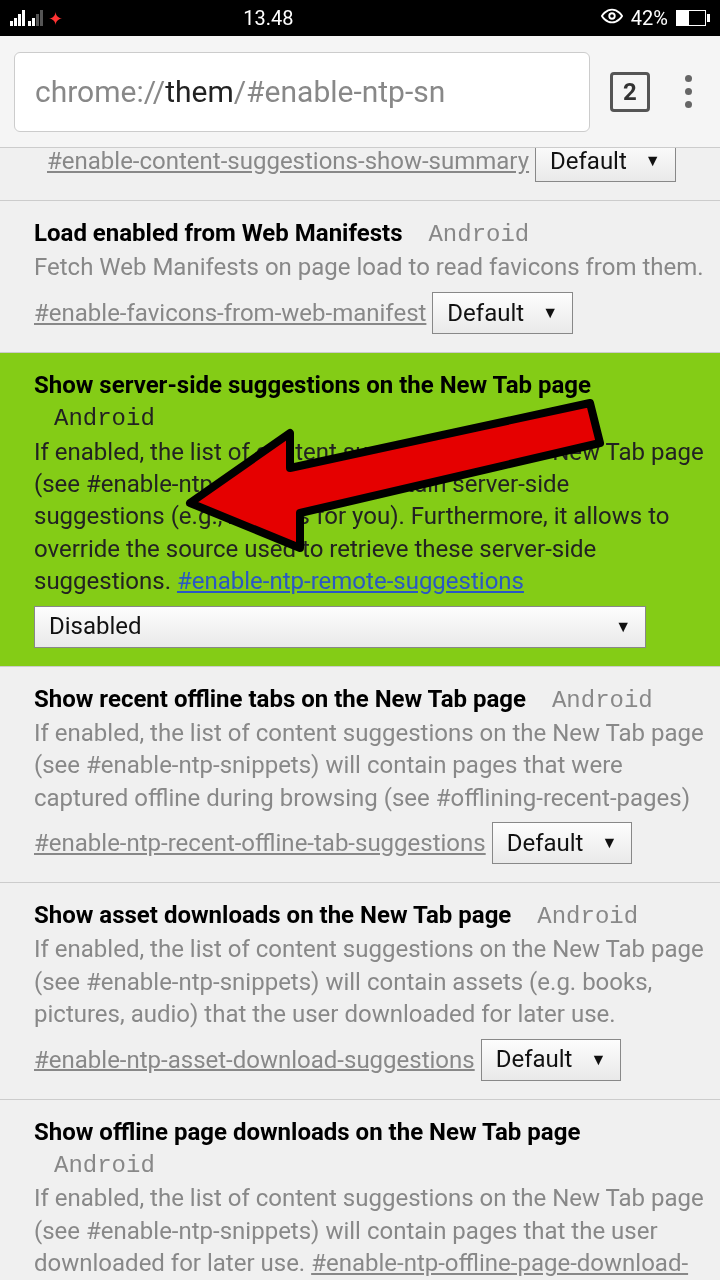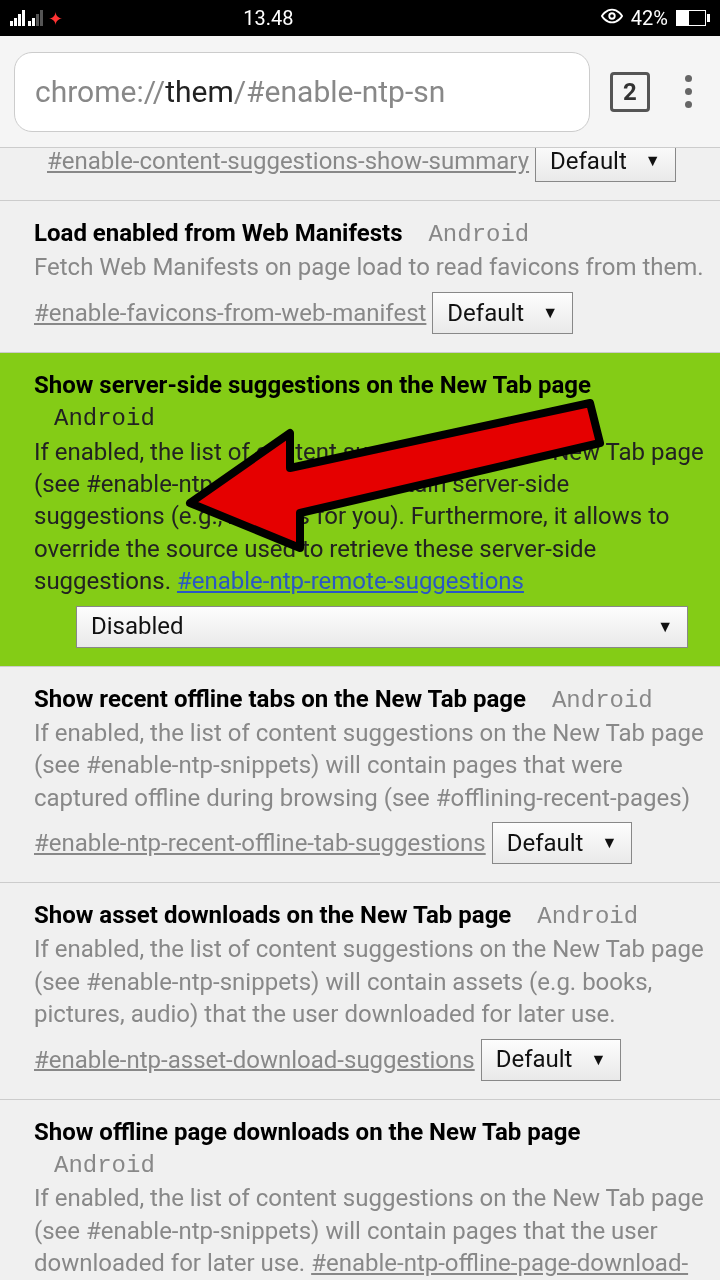--- a/index.html
+++ b/index.html
@@ -43,21 +43,21 @@
     display: flex;
     align-items: center;
     padding: 0 14px;
     border-bottom: 1px solid #ccc;
     gap: 20px;
   }
   .url-bar {
     flex: 1;
     background: #fff;
     border: 1px solid #ccc;
-    border-radius: 18px;
+    border-radius: 6px;
     height: 80px;
     display: flex;
     align-items: center;
     padding: 0 20px;
     font-size: 30px;
     color: #888;
     overflow: hidden;
     white-space: nowrap;
     text-align: center;
   }
@@ -85,21 +85,21 @@
   .flag .hash { color: #888; text-decoration: underline; }
   .flag.highlight { background:#84cc16; }
   .flag.highlight .desc { color:#222; }
   .flag.highlight .hash { color:#2a58c4; }
   .select-wrap {
     display:inline-flex; align-items:center;
     border:1px solid #888; background:linear-gradient(#fdfdfd,#e9e9e9);
     height:42px; padding:0 14px; margin-top:8px;
     font-size:24px; color:#111;
   }
-  .select-wrap.big { width: 612px; justify-content: space-between; margin-left: 42px; }
+  .select-wrap.big { width: 612px; justify-content: space-between; }
   .select-wrap .arrow { margin-left:18px; font-size:16px;}
   .arrow-overlay {
     position:absolute;
     left:180px; top:388px;
     pointer-events:none;
   }
 </style>
 </head>
 <body>
 

